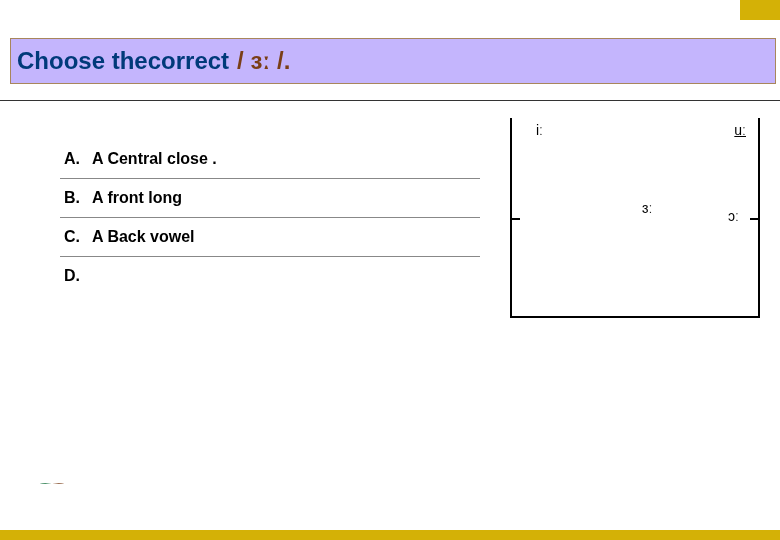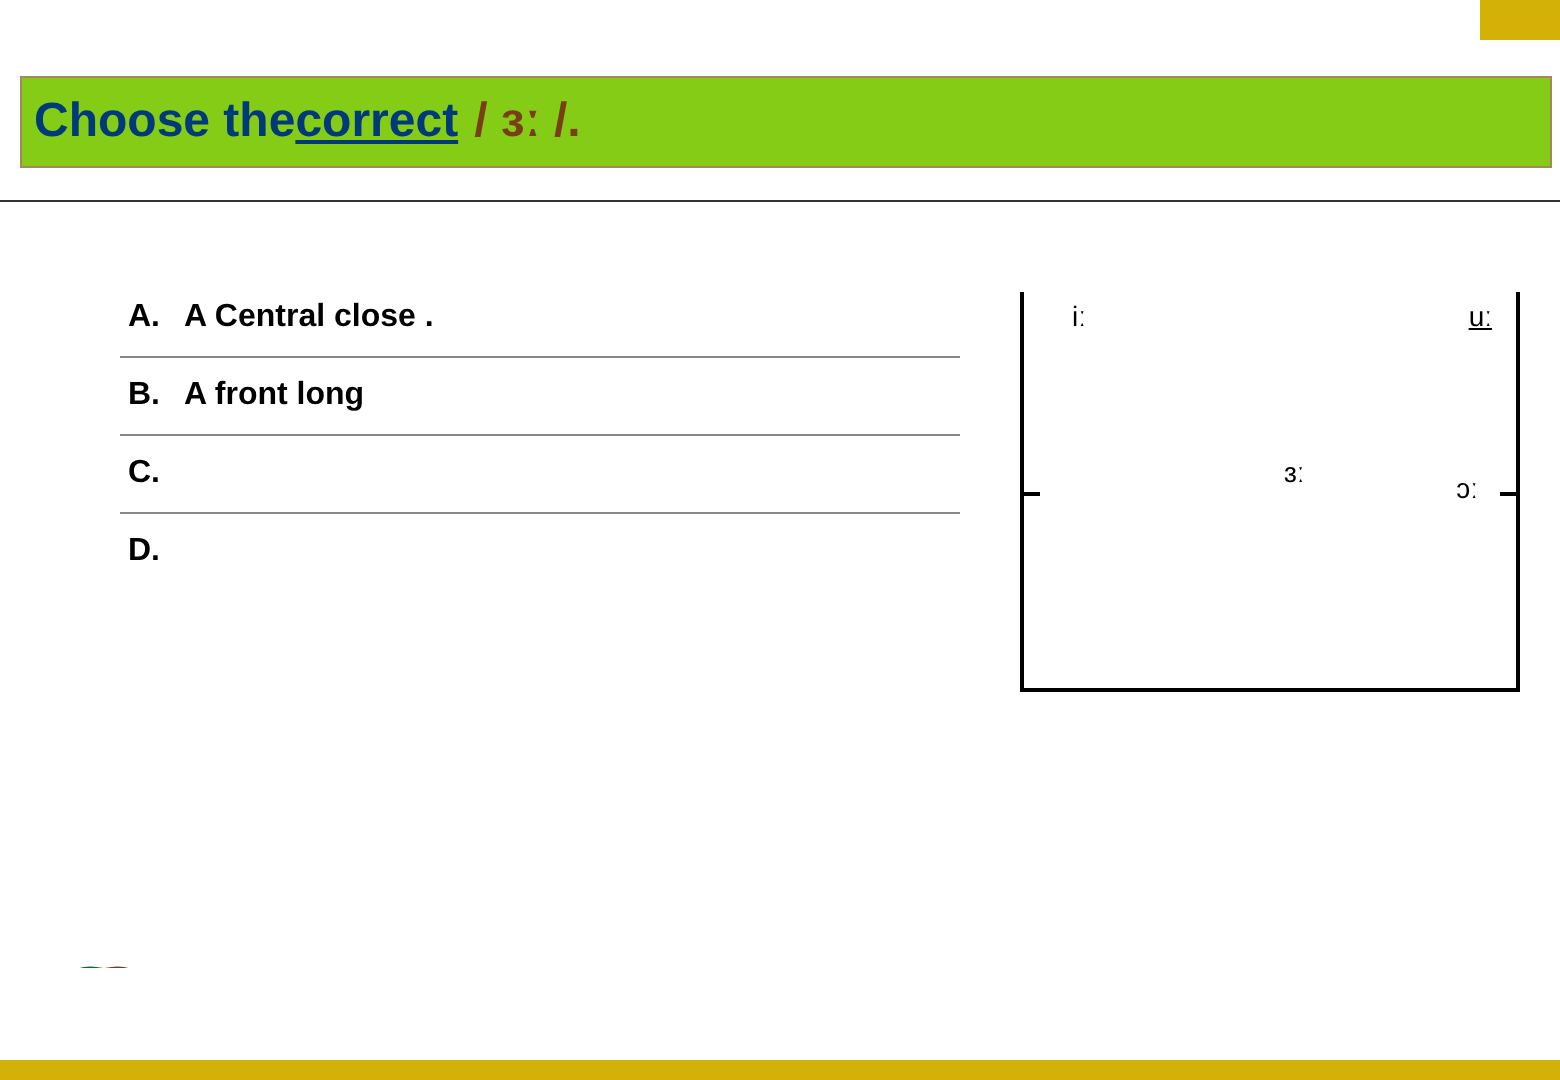--- a/index.html
+++ b/index.html
@@ -15,29 +15,29 @@
     position: absolute;
     top: 0; right: 0;
     width: 40px; height: 20px;
     background: #d4b106;
   }
   .title-bar {
     position: absolute;
     top: 38px; left: 10px; right: 4px;
     height: 46px;
     border: 1px solid #a8865c;
-    background: #84cc16;
+    background: #c4b5fd;
     display: flex;
     align-items: center;
     padding-left: 6px;
     font-size: 24px;
     font-weight: bold;
     color: #003a7a;
   }
-  .title-bar .underline { text-decoration: underline; }
+  .title-bar .underline { }
   .title-bar .brown { color: #7a3e17; margin-left: 8px; }
   .hr-top {
     position: absolute;
     top: 100px; left: 0; right: 0;
     height: 1px;
     background: #333;
   }
   .options {
     position: absolute;
     top: 140px; left: 60px;
@@ -54,21 +54,20 @@
   }
   .option-row:last-child { border-bottom: none; }
   .option-letter { width: 28px; }
   .chart {
     position: absolute;
     top: 118px; left: 510px;
     width: 250px; height: 200px;
     border-left: 2px solid #000;
     border-right: 2px solid #000;
     border-bottom: 2px solid #000;
-    margin-top: 28px;
   }
   .chart .tick {
     position: absolute;
     width: 8px; height: 2px;
     background: #000;
   }
   .chart .label {
     position: absolute;
     font-size: 14px;
     font-family: Arial;
@@ -156,20 +155,21 @@
   <div class="option-row">
     <span class="option-letter">A.</span>
     <span>A Central close .</span>
   </div>
   <div class="option-row">
     <span class="option-letter">B.</span>
     <span>A front long</span>
   </div>
   <div class="option-row">
     <span class="option-letter">C.</span>
+    <span>A Back vowel</span>
   </div>
   <div class="option-row">
     <span class="option-letter">D.</span>
   </div>
 </div>
 
 <div class="chart">
   <span class="label" style="top:4px; left:24px;">iː</span>
   <span class="label" style="top:4px; right:12px;text-decoration:underline;">uː</span>
   <span class="tick" style="top:100px; left:0;"></span>

